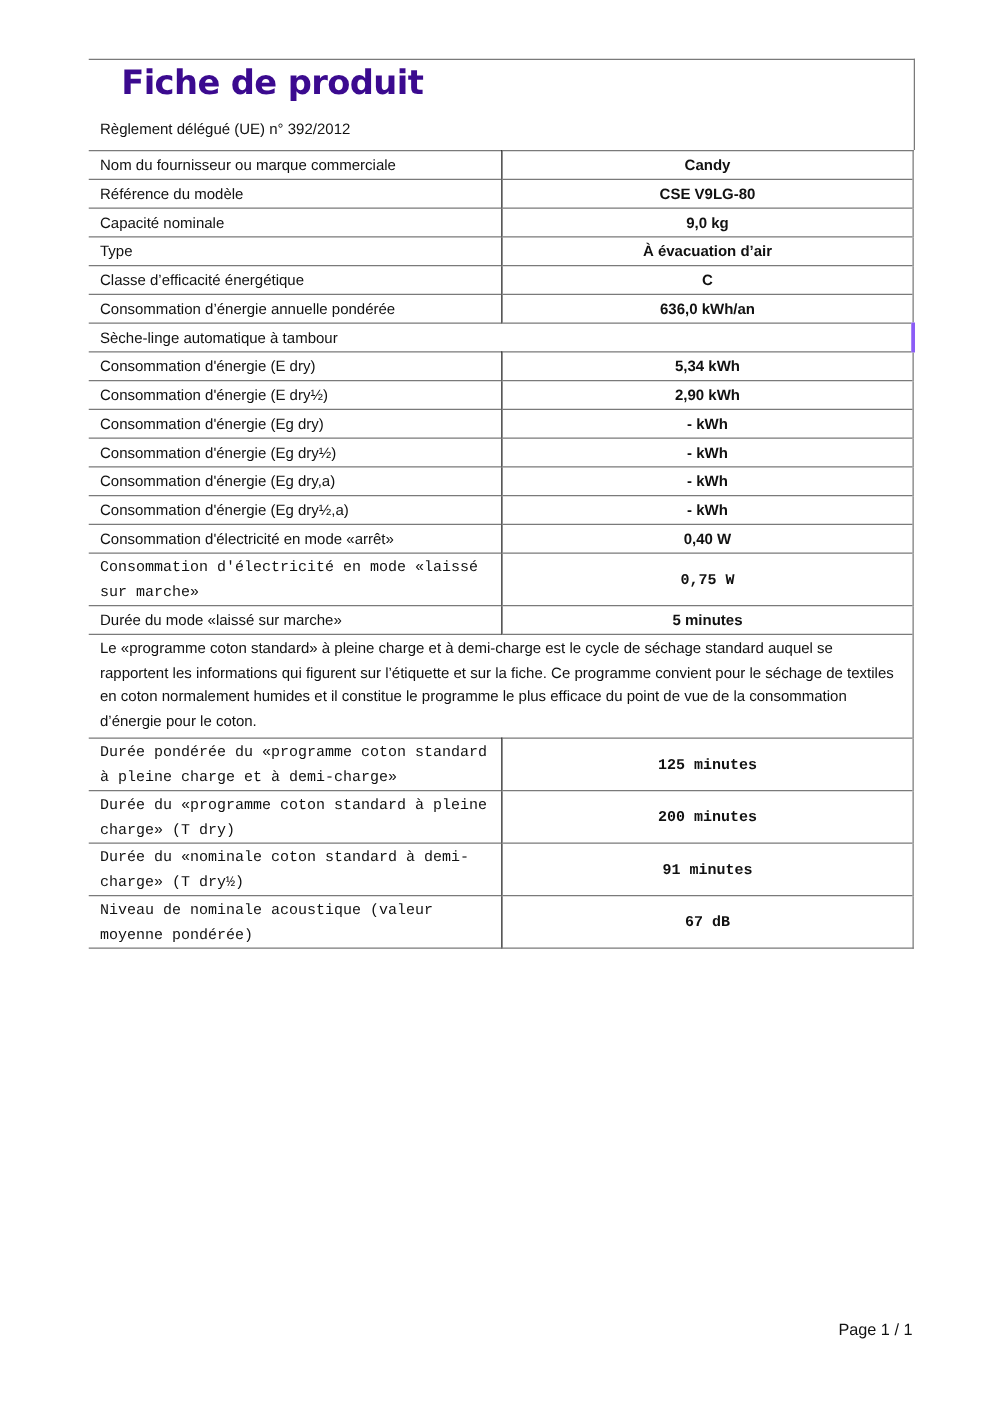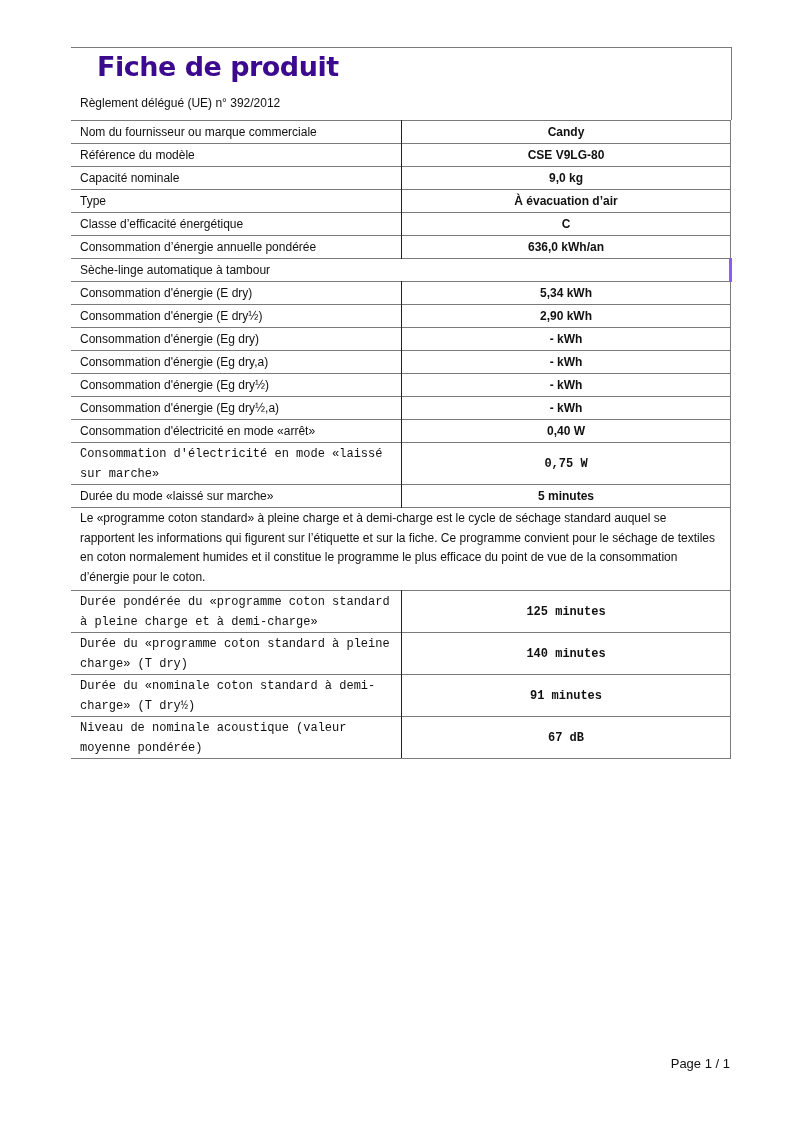--- a/index.html
+++ b/index.html
@@ -65,25 +65,25 @@
       </tr>
       <tr class="single">
         <td class="lbl">Consommation d'énergie (E dry½)</td>
         <td class="val">2,90 kWh</td>
       </tr>
       <tr class="single">
         <td class="lbl">Consommation d'énergie (Eg dry)</td>
         <td class="val">- kWh</td>
       </tr>
       <tr class="single">
-        <td class="lbl">Consommation d'énergie (Eg dry,a)</td>
+        <td class="lbl">Consommation d'énergie (Eg dry½)</td>
         <td class="val">- kWh</td>
       </tr>
       <tr class="single">
-        <td class="lbl">Consommation d'énergie (Eg dry½)</td>
+        <td class="lbl">Consommation d'énergie (Eg dry,a)</td>
         <td class="val">- kWh</td>
       </tr>
       <tr class="single">
         <td class="lbl">Consommation d'énergie (Eg dry½,a)</td>
         <td class="val">- kWh</td>
       </tr>
       <tr class="single">
         <td class="lbl">Consommation d'électricité en mode «arrêt»</td>
         <td class="val">0,40 W</td>
       </tr>
@@ -99,21 +99,21 @@
       <tr>
         <td class="para" colspan="2">Le «programme coton standard» à pleine charge et à demi-charge est le cycle de séchage standard auquel se rapportent les informations qui figurent sur l’étiquette et sur la fiche. Ce programme convient pour le séchage de textiles en coton normalement humides et il constitue le programme le plus efficace du point de vue de la consommation d’énergie pour le coton.</td>
       </tr>
 
       <tr class="double">
         <td class="lbl">Durée pondérée du «programme coton standard à pleine charge et à demi-charge»</td>
         <td class="val">125 minutes</td>
       </tr>
       <tr class="double">
         <td class="lbl">Durée du «programme coton standard à pleine charge» (T dry)</td>
-        <td class="val">140 minutes</td>
+        <td class="val">200 minutes</td>
       </tr>
       <tr class="double">
         <td class="lbl">Durée du «nominale coton standard à demi-charge» (T dry½)</td>
         <td class="val">91 minutes</td>
       </tr>
       <tr class="double last">
         <td class="lbl">Niveau de nominale acoustique (valeur moyenne pondérée)</td>
         <td class="val">67 dB</td>
       </tr>
     </tbody>

